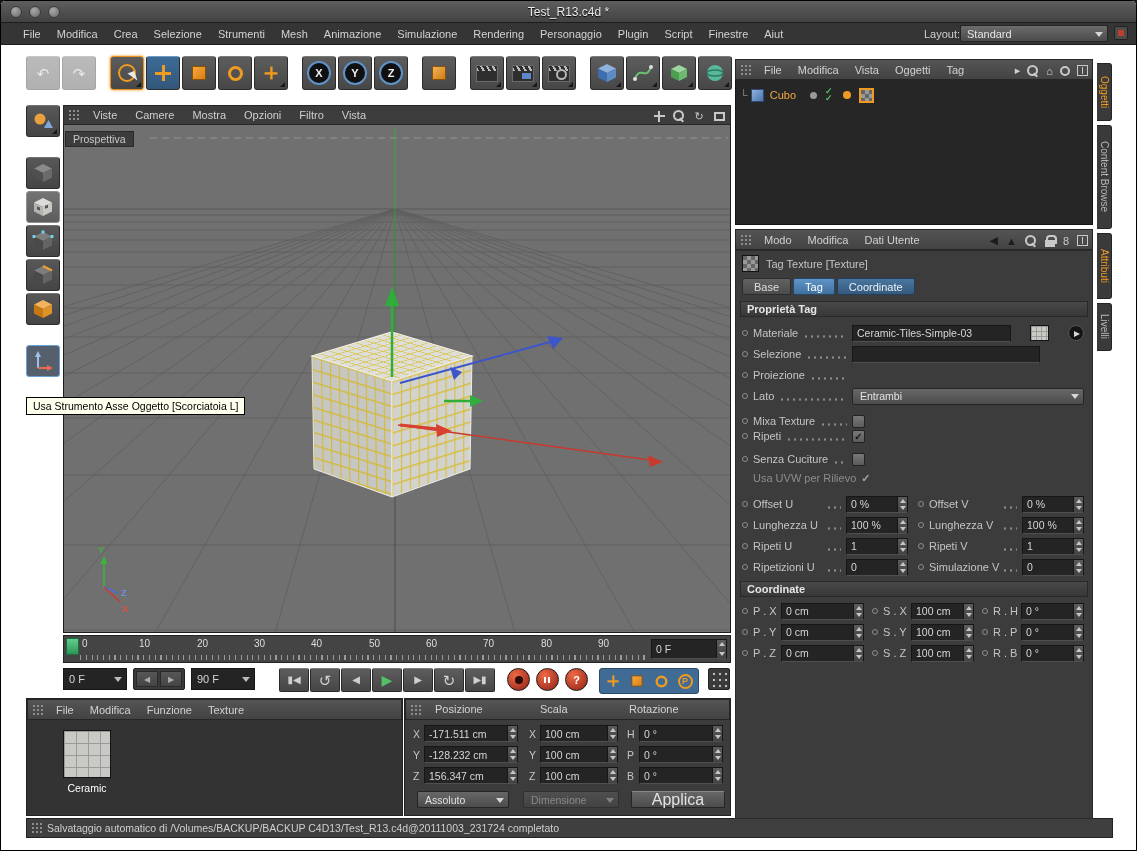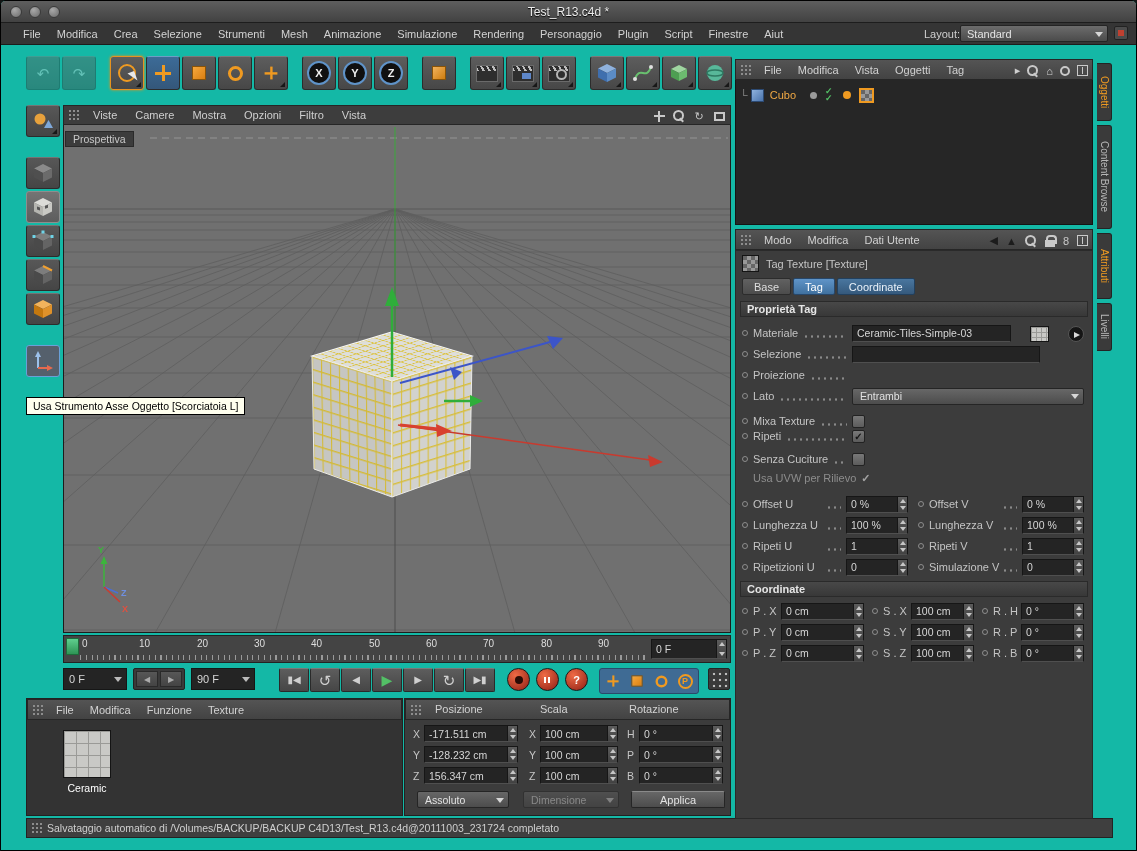--- a/index.html
+++ b/index.html
@@ -1,17 +1,17 @@
 <!DOCTYPE html>
 <html><head>
 <meta charset="utf-8">
 <style>
 *{box-sizing:border-box;margin:0;padding:0}
 html,body{width:1137px;height:851px;background:#141414;font-family:"Liberation Sans",sans-serif;-webkit-font-smoothing:antialiased}
-.app{position:relative;width:1137px;height:851px;background:#14b8a6;border:1px solid #000;border-radius:5px 5px 0 0;overflow:hidden;font-size:11px;color:#c8c8c8}
+.app{position:relative;width:1137px;height:851px;background:#ffffff;border:1px solid #000;border-radius:5px 5px 0 0;overflow:hidden;font-size:11px;color:#c8c8c8}
 
 
 .titlebar{position:absolute;left:0;top:0;width:100%;height:22px;background:linear-gradient(#5e5e5e,#424242);border-bottom:1px solid #1d1d1d;display:flex;align-items:center}
 .traffic{display:flex;gap:7px;margin-left:9px}
 .tl{width:12px;height:12px;border-radius:50%;background:radial-gradient(circle at 35% 30%,#a9a9a9,#6a6a6a);border:1px solid #3a3a3a}
 .wtitle{position:absolute;left:0;right:0;text-align:center;color:#ececec;font-size:12px;text-shadow:0 1px 1px #000}
 .menubar{position:absolute;left:0;top:22px;width:100%;height:22px;background:#353535;border-bottom:1px solid #1c1c1c;display:flex;align-items:center;padding-left:14px}
 .mitem{padding:0 8px;color:#d2d2d2;cursor:default}
 .layoutbox{position:absolute;right:28px;top:2px;display:flex;align-items:center;}
 .lay-lbl{color:#cfcfcf}
@@ -112,21 +112,21 @@
 .mats-body{position:absolute;left:0;top:21px;right:0;bottom:0;background:#333}
 .mthumb{position:absolute;left:36px;top:10px;width:48px;height:48px;background-color:#c9c9c6;background-image:linear-gradient(#9a9a97 1px,transparent 1px),linear-gradient(90deg,#9a9a97 1px,transparent 1px);background-size:12px 12px;border:1px solid #141414}
 .mname{position:absolute;left:30px;top:62px;width:60px;text-align:center;color:#fff;font-size:10.5px}
 
 
 .coordp{position:absolute;left:403px;top:697px;width:327px;height:118px;background:#3c3c3c;border:1px solid #222}
 .chead{position:absolute;font-size:11px;color:#d2d2d2;top:4px}
 .clbl{position:absolute;font-size:10.5px;color:#c6c6c6}
 .cfield{position:absolute}
 .cfoot{position:absolute;height:17px}
-.btn{height:17px;background:linear-gradient(#676767,#4c4c4c);border:1px solid #252525;border-top-color:#8a8a8a;border-radius:2px;color:#e2e2e2;display:flex;align-items:center;justify-content:center;font-size:11px}
+.btn{height:17px;background:linear-gradient(#676767,#4c4c4c);border:1px solid #252525;border-top-color:#8a8a8a;border-radius:2px;color:#e2e2e2;display:flex;align-items:center;justify-content:center;font-size:16px}
 .dd2{position:relative;height:17px;background:linear-gradient(#676767,#4c4c4c);border:1px solid #252525;border-radius:2px;color:#e2e2e2;display:flex;align-items:center;padding:0 16px 0 7px;font-size:10.5px}
 .dd2::after{content:"";position:absolute;right:4px;top:50%;margin-top:-2px;border-left:4px solid transparent;border-right:4px solid transparent;border-top:5px solid #d6d6d6}
 .dd2.dis,.btn.dis{opacity:.45}
 
 
 .statusbar{position:absolute;left:25px;top:817px;width:1087px;height:20px;background:#3f3f3f;border:1px solid #232323;display:flex;align-items:center;color:#cfcfcf;font-size:10.5px}
 
 
 .rp{position:absolute;left:734px;top:58px;width:358px;height:760px}
 .om-head{top:0}
@@ -157,21 +157,21 @@
 .tab{height:17px;padding:0 11px;display:flex;align-items:center;border-radius:2px;background:linear-gradient(#616161,#4c4c4c);border:1px solid #2c2c2c;color:#dedede}
 .tab.on{background:linear-gradient(#5f94c8,#40719f);border-color:#27476a;color:#fff}
 .tab.on2{background:linear-gradient(#49769f,#35597c);border-color:#22405e;color:#eaf2fa}
 .secbar{position:absolute;left:4px;right:4px;height:16px;background:linear-gradient(#484848,#383838);border:1px solid #2a2a2a;color:#e6e6e6;font-weight:bold;display:flex;align-items:center;padding-left:6px}
 .arow{position:absolute;left:6px;right:8px;height:18px;display:flex;align-items:center}
 .adot{width:6px;height:6px;border:1px solid #8d8d8d;border-radius:50%;margin-right:5px;flex:none}
 .albl{color:#c4c4c4;white-space:nowrap}
 .albl.dis{color:#8d8d8d}
 .leader{flex:1;height:3px;margin:6px 5px 0;background-image:radial-gradient(circle,#8a8a8a 1px,transparent 1.3px);background-size:6px 3px;background-repeat:repeat-x}
 .lblzone{width:110px;display:flex;align-items:center;flex:none}
-.fzone{flex:1;display:flex;align-items:flex-end;gap:19px}
+.fzone{flex:1;display:flex;align-items:center;gap:19px}
 .f-short{width:188px;flex:none}
 .f-grow{flex:1}
 .thumb-mini{width:19px;height:16px;border:1px solid #141414;flex:none}
 .roundbtn{width:16px;height:16px;border-radius:50%;background:#151515;border:1px solid #555;position:relative;flex:none}
 .roundbtn::after{content:"";position:absolute;left:5px;top:5px;border-left:6px solid #d8d8d8;border-top:3px solid transparent;border-bottom:3px solid transparent}
 .chk{width:13px;height:13px;background:linear-gradient(#787878,#5c5c5c);border:1px solid #222;border-radius:2px;display:flex;align-items:center;justify-content:center;font-size:10px;color:#141414;font-weight:bold}
 .chkmark{color:#a2a2a2;font-weight:bold;margin-left:5px}
 .col2{display:flex;align-items:center;flex:1}
 .col2 .albl{width:68px;flex:none}
 .col2 .field{width:62px;flex:none}

